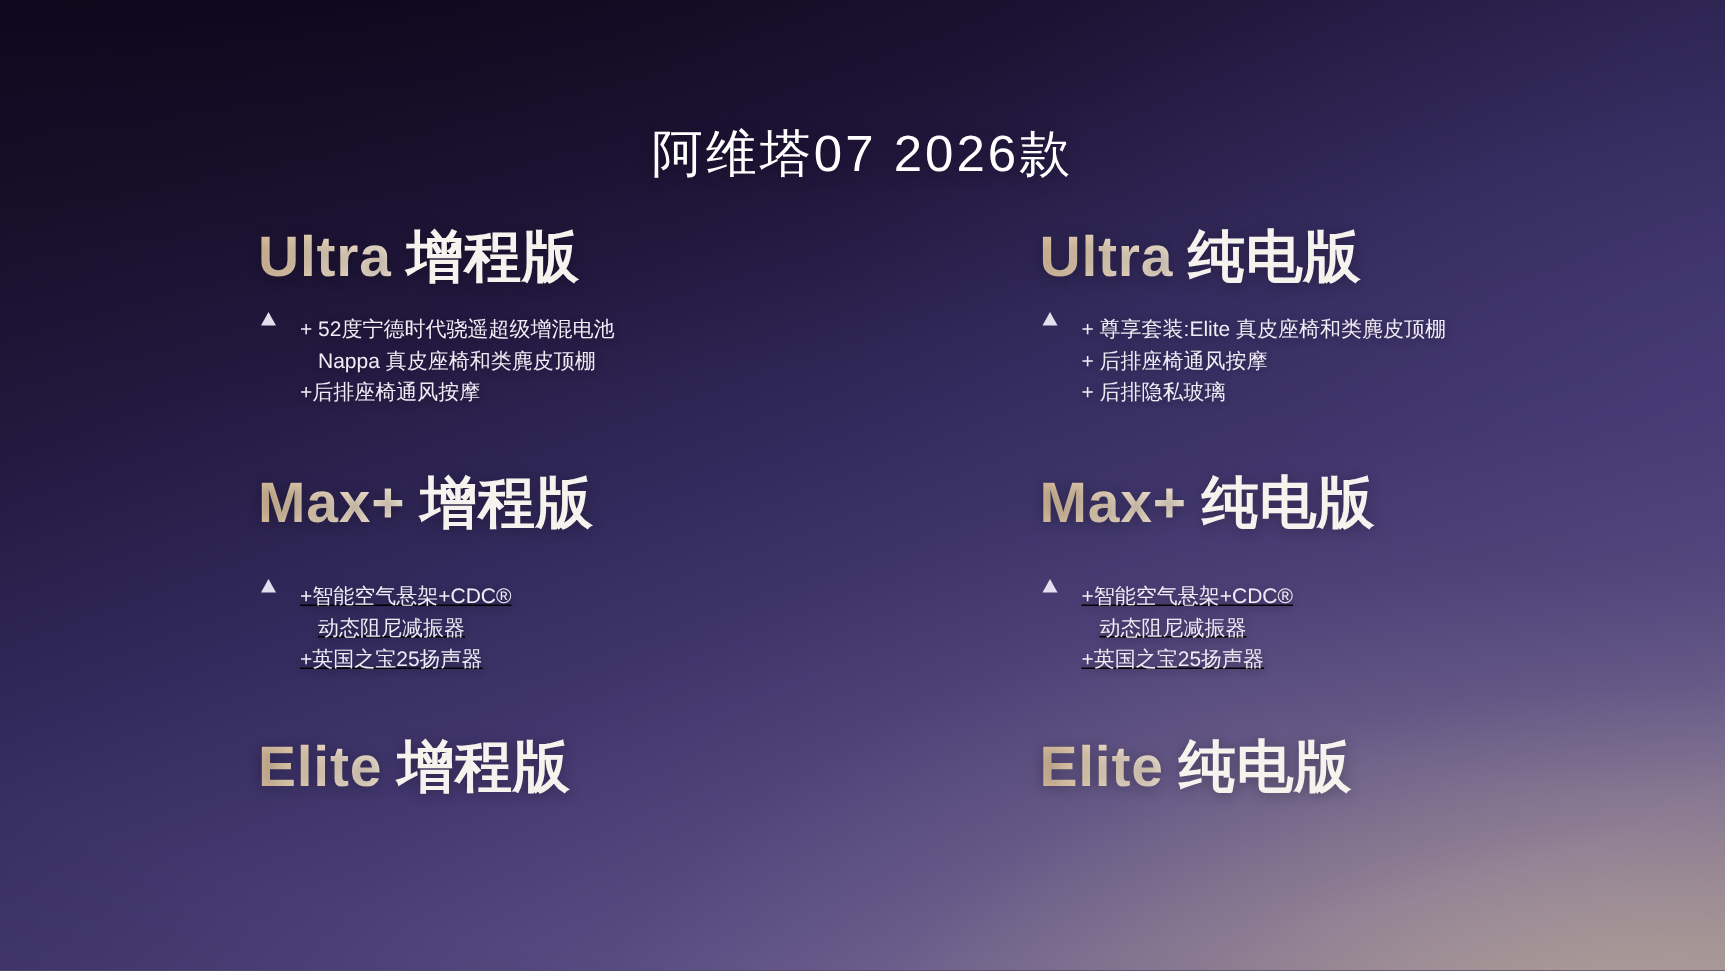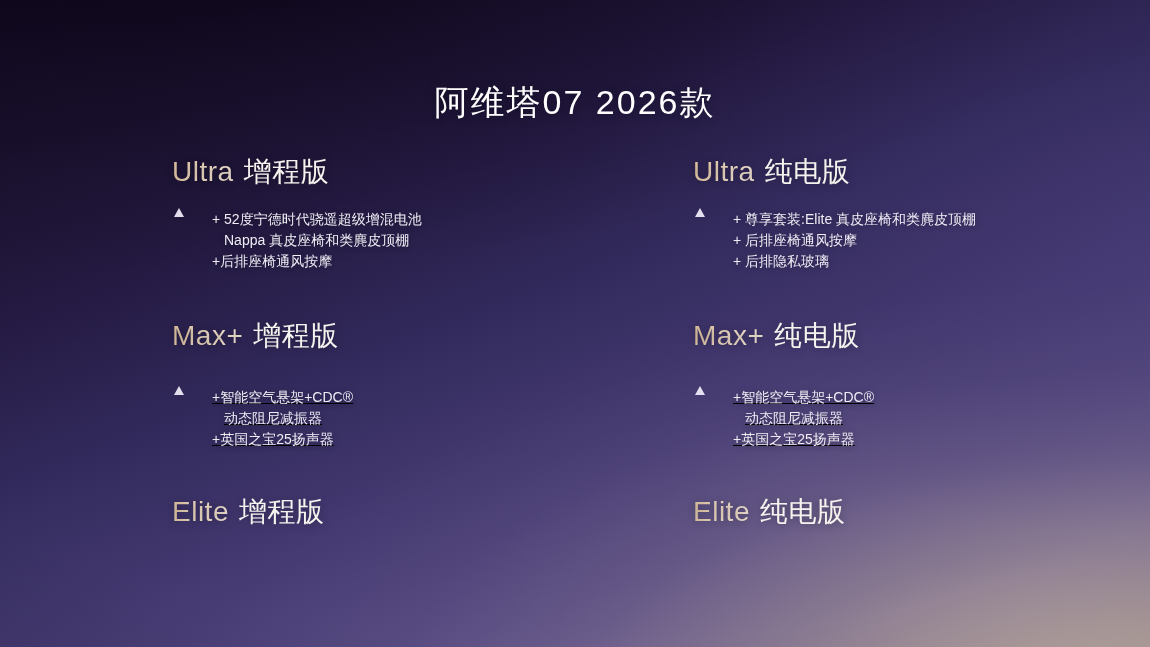--- a/index.html
+++ b/index.html
@@ -98,23 +98,23 @@
     display: flex;
   }
   .column {
     width: 50%;
     box-sizing: border-box;
   }
   .col-left  { padding-left: 172px; }
   .col-right { padding-left: 118px; }
 
   .trim-name {
-    font-size: 28px;
+    font-size: 38px;
     line-height: 48px;
-    font-weight: 400;
+    font-weight: 700;
     white-space: nowrap;
     letter-spacing: 0.5px;
     text-shadow: 0 1px 9px rgba(0,0,0,0.30);
   }
   .trim-name .latin {
     color: #e6d3ba;
     background: linear-gradient(100deg, #dfc29f 0%, #efdcc4 50%, #f3e6d6 100%);
     -webkit-background-clip: text;
     background-clip: text;
     -webkit-text-fill-color: transparent;
@@ -164,21 +164,20 @@
 
   .features {
     color: #f0ecf6;
     font-size: 14px;
     line-height: 21px;
     padding-top: 1px;
     text-shadow: 0 1px 6px rgba(0,0,0,0.32);
   }
   .features .feat {
     white-space: nowrap;
-    margin-left: 12px;
   }
   .features .feat.indent {
     padding-left: 12px;
   }
 </style>
 </head>
 <body>
 
 <div id="slide">
 

